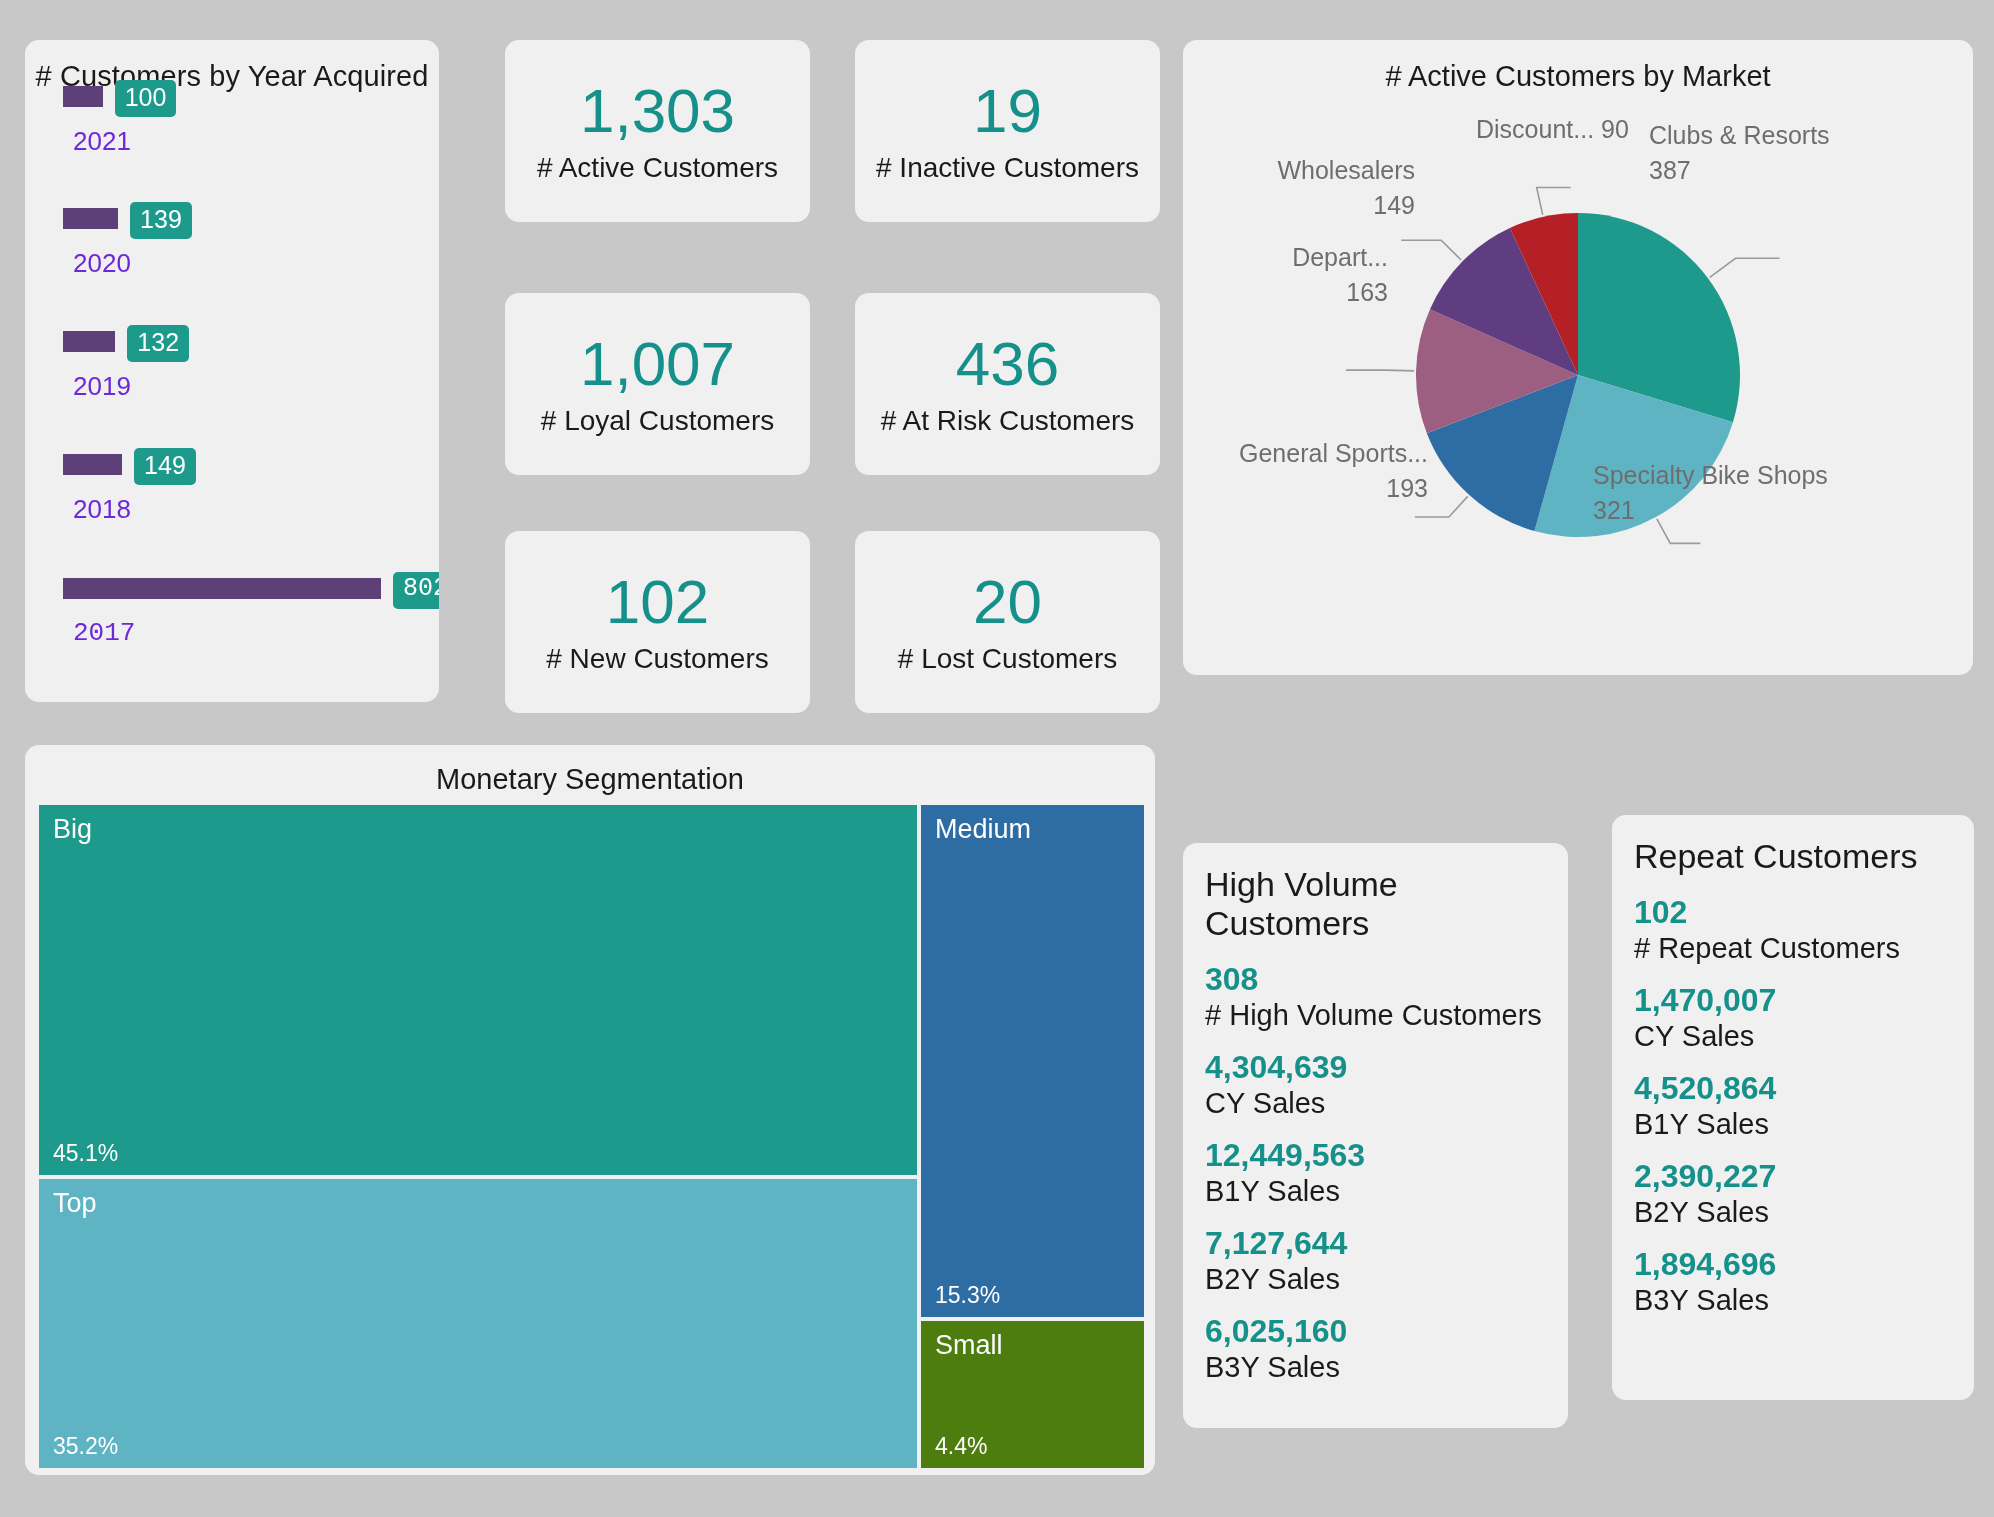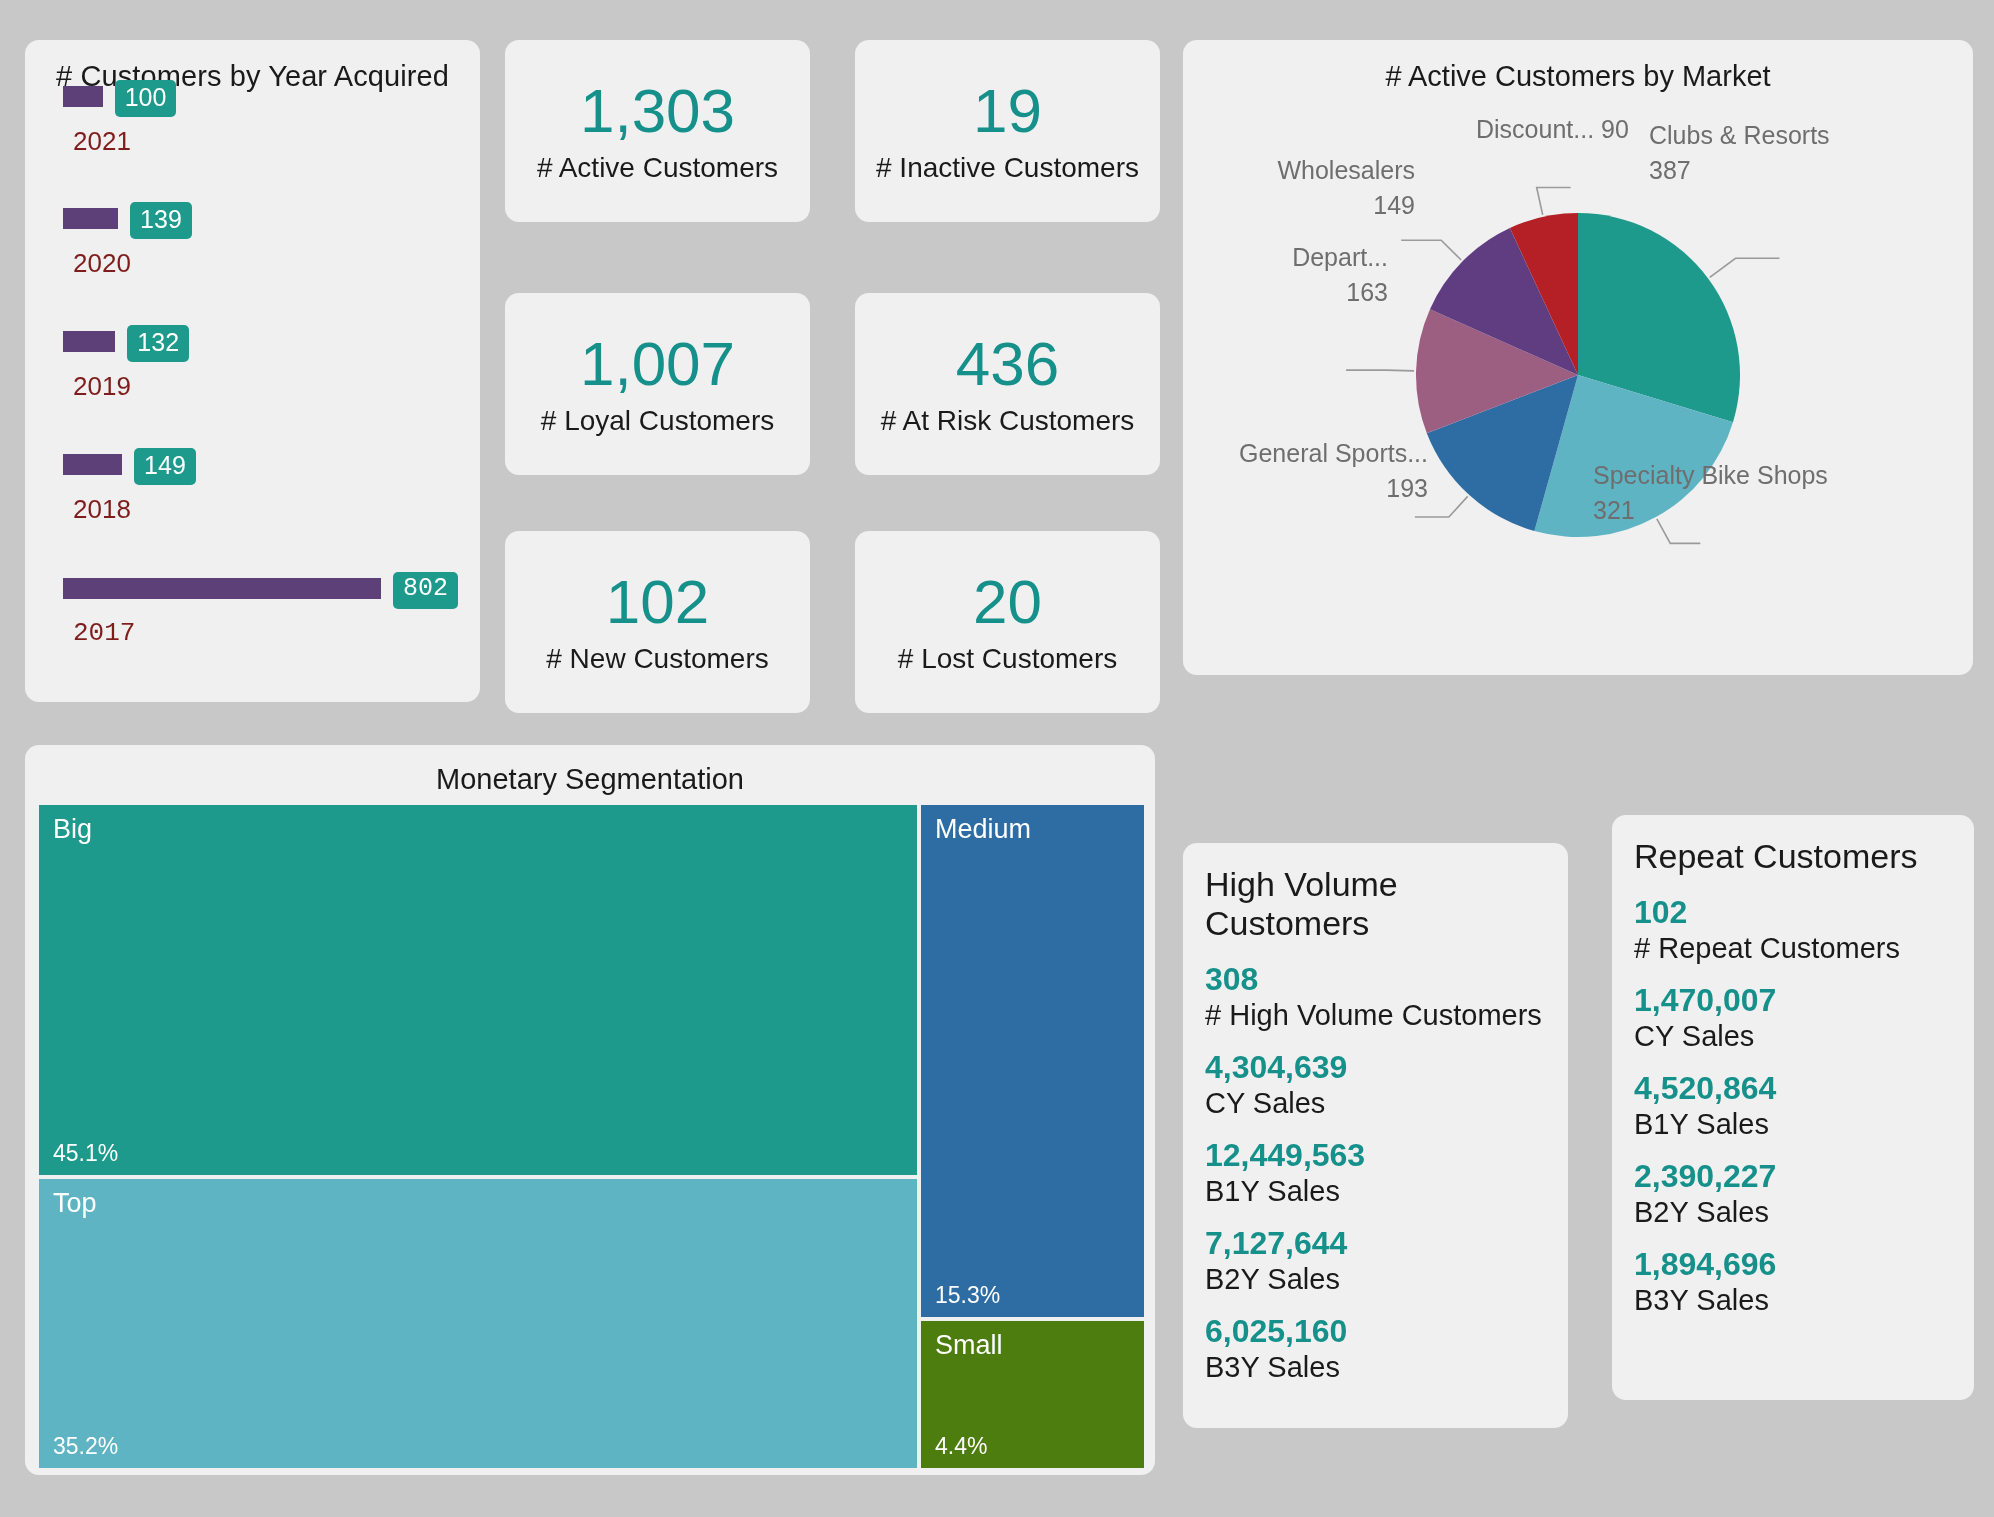--- a/index.html
+++ b/index.html
@@ -14,21 +14,21 @@
   }
 
   .card {
     background: #f0f0f0;
     border-radius: 14px;
     position: absolute;
   }
 
   
   #bar-card {
-    left: 25px; top: 40px; width: 455px; height: 662px;
+    left: 25px; top: 40px; width: 414px; height: 662px;
     overflow: hidden;
   }
   #bar-title {
     text-align: center;
     font-size: 29px;
     color: #1a1a1a;
     padding-top: 20px;
     letter-spacing: 0.1px;
   }
   .bar-plot {
@@ -51,21 +51,21 @@
     font-size: 25px;
     border-radius: 5px;
     padding: 2px 10px 4px 10px;
     line-height: 1.22;
     white-space: nowrap;
   }
   .bar-cat {
     position: absolute;
     left: 48px;
     font-size: 26px;
-    color: #7f1d1d;
+    color: #6d28d9;
   }
 
   
   .kpi {
     border-radius: 14px;
     background: #f0f0f0;
     position: absolute;
     display: flex;
     flex-direction: column;
     align-items: center;

